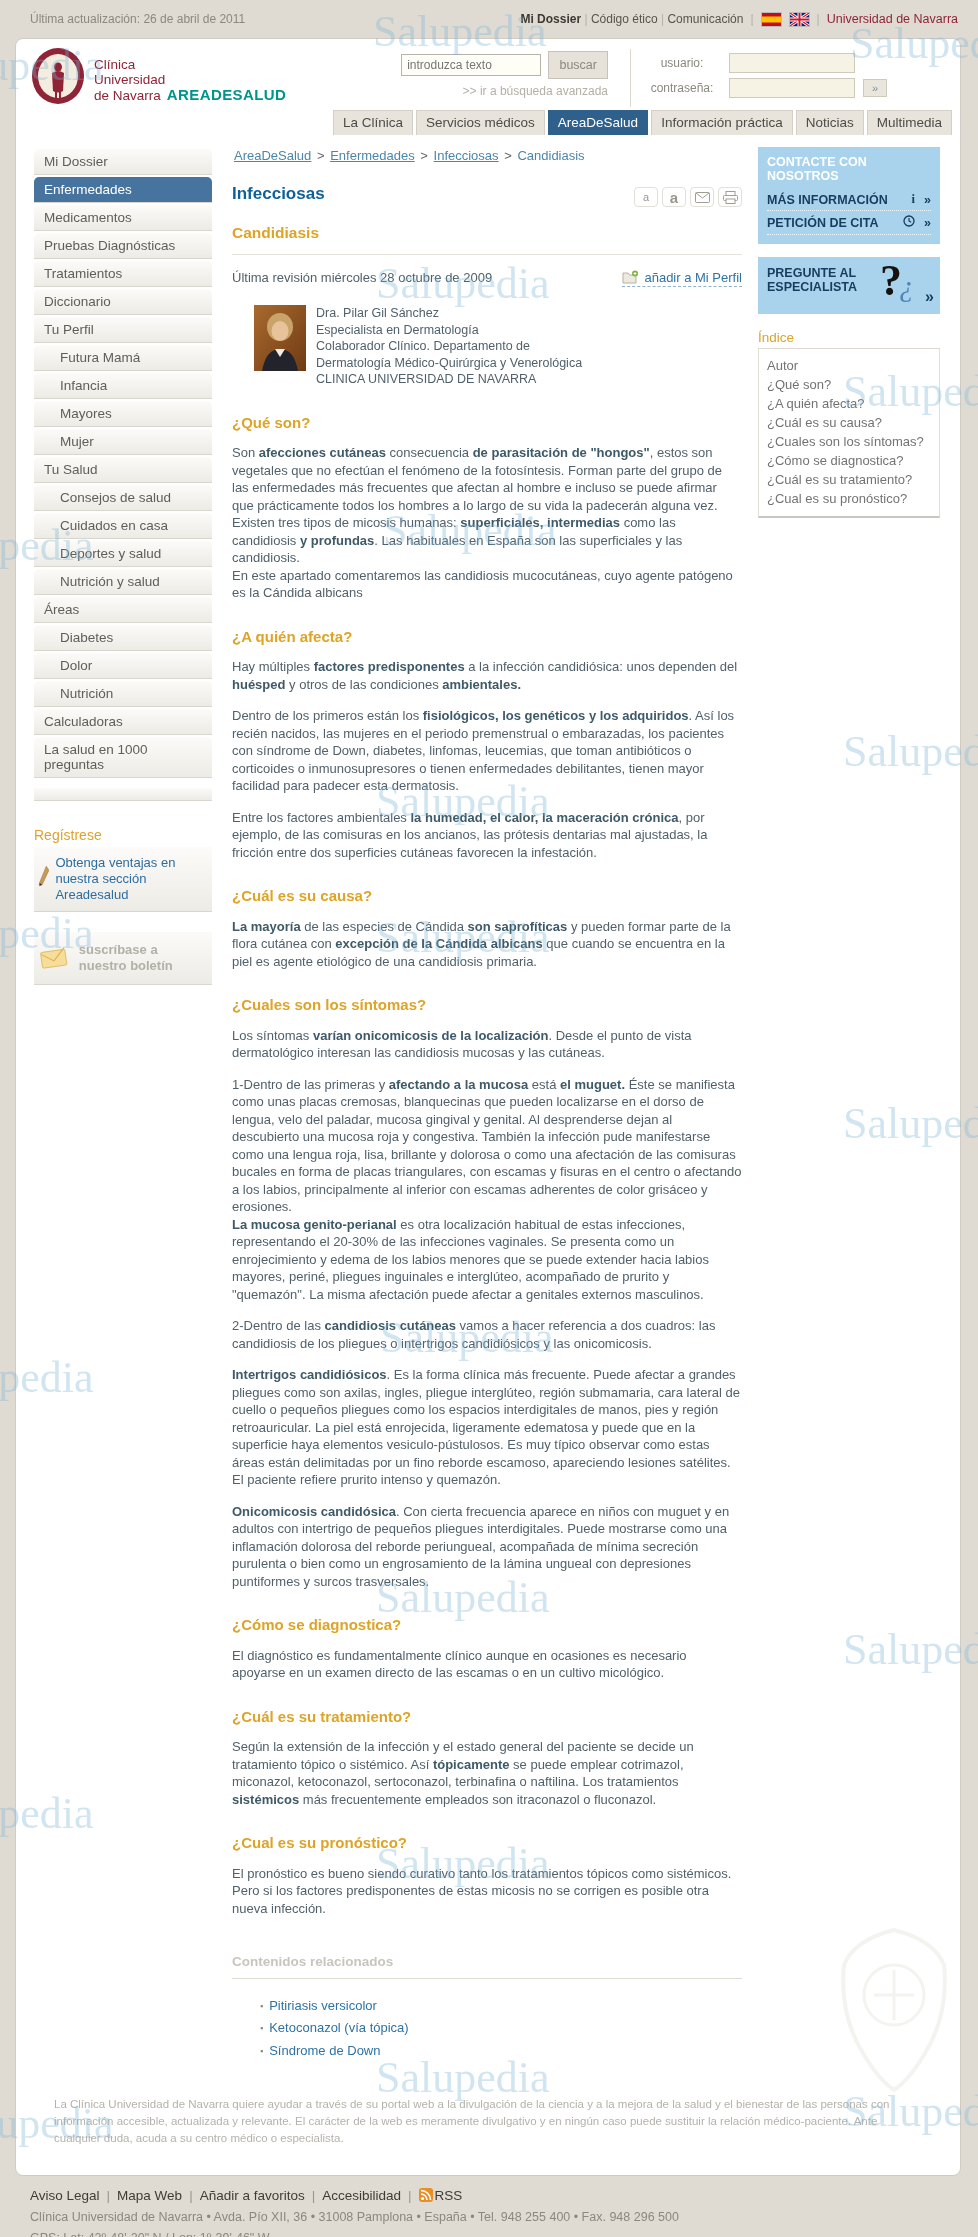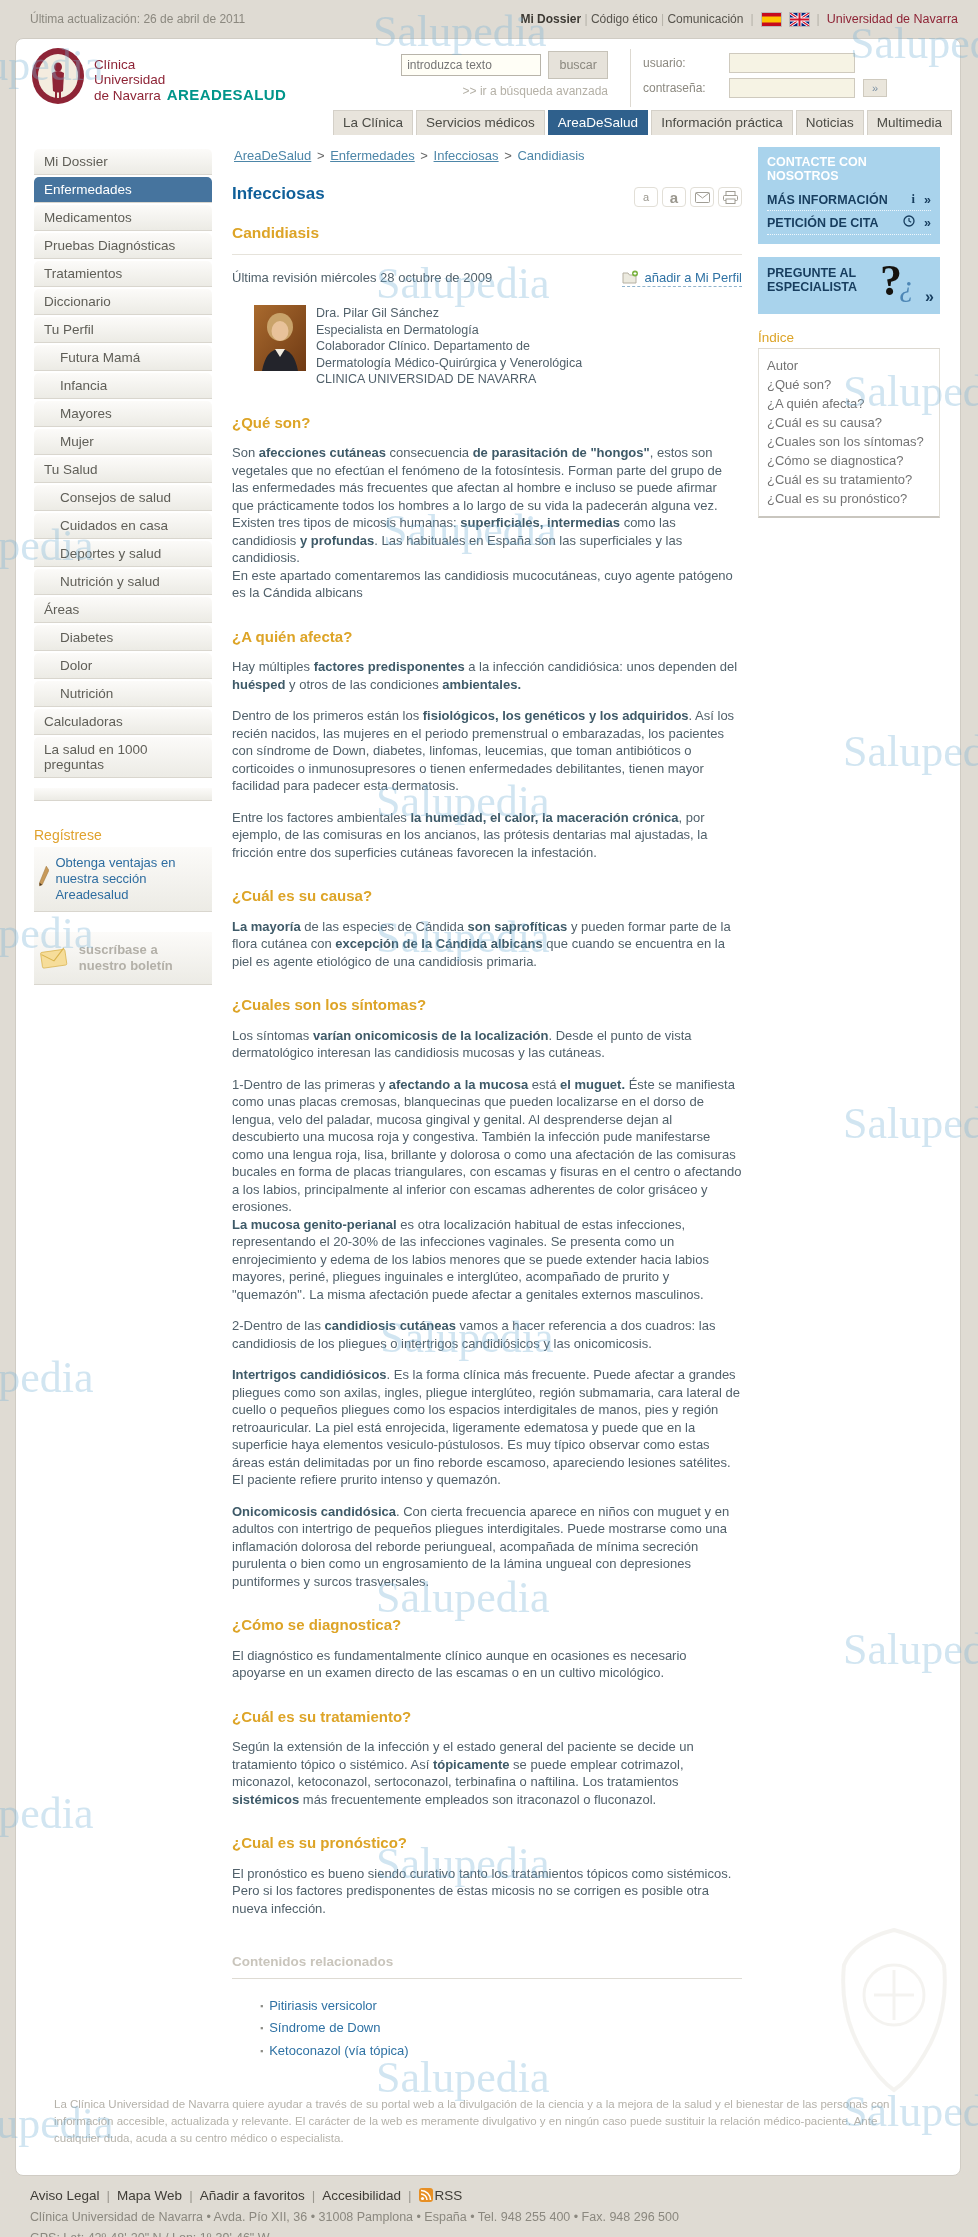--- a/index.html
+++ b/index.html
@@ -28,21 +28,21 @@
   .brand{color:#00958a;font-weight:bold;font-size:15px;letter-spacing:.4px;margin-left:6px;}
   .search-block{position:absolute;right:352px;top:12px;text-align:right;font-size:12px;}
   .search-input{width:128px;height:18px;border:1px solid #b8b4aa;background:#fffef6;
                 font-size:12px;color:#777;padding:1px 5px;font-family:"Liberation Sans",sans-serif;}
   .search-btn{height:28px;border:1px solid #c6c2b8;background:#e6e2da;color:#8b887f;
               font-size:12.5px;padding:2px 10px;margin-left:4px;font-family:"Liberation Sans",sans-serif;}
   .adv-link{display:block;margin-top:5px;color:#b4b0a6;text-decoration:none;font-size:12px;}
   .login-block{position:absolute;right:14px;top:10px;width:316px;border-left:1px solid #ddd9d1;
                padding:4px 0 4px 12px;font-size:12px;color:#8b887f;box-sizing:border-box;}
   .login-row{display:flex;align-items:center;margin-bottom:5px;}
-  .login-row label{width:78px;text-align:left;margin-right:8px;}
+  .login-row label{width:78px;text-align:center;margin-right:8px;}
   .login-input{width:120px;height:16px;border:1px solid #cfcabe;background:#f6f3e4;}
   .login-submit{width:24px;height:18px;border:1px solid #cfcabe;background:#eae6dc;color:#7a90a5;
                 font-size:11px;margin-left:8px;padding:0;}
   
   .nav-tabs{position:absolute;right:8px;bottom:0;display:flex;gap:3px;font-size:13.5px;justify-content:center;}
   .tab{background:#e8e4dc;color:#4c4c46;padding:4px 9px 5px;border:1px solid #d4d0c8;
        border-bottom:none;text-decoration:none;}
   .tab.active{background:#2f608c;color:#fff;border-color:#2f608c;}
   
   .content-row{display:flex;align-items:flex-start;padding:12px 20px 0 18px;min-height:1935px;}
@@ -350,22 +350,22 @@
           <div class="section">
             <h3>¿Cual es su pronóstico?</h3>
             <p>El pronóstico es bueno siendo curativo tanto los tratamientos tópicos como sistémicos. Pero si los factores predisponentes de estas micosis no se corrigen es posible otra nueva infección.</p>
           </div>
         </div>
 
       <div class="related">
         <h4>Contenidos relacionados</h4>
         <ul id="related-list">
             <li><a>Pitiriasis versicolor</a></li>
+            <li><a>Ketoconazol (vía tópica)</a></li>
             <li><a>Síndrome de Down</a></li>
-            <li><a>Ketoconazol (vía tópica)</a></li>
           </ul>
       </div>
     </main>
 
     <aside class="rightcol">
       <div class="contact-box">
         <div class="contact-title">CONTACTE CON NOSOTROS</div>
         <div id="contact-items">
             <a class="contact-item">
               <span class="lbl">MÁS INFORMACIÓN</span>

